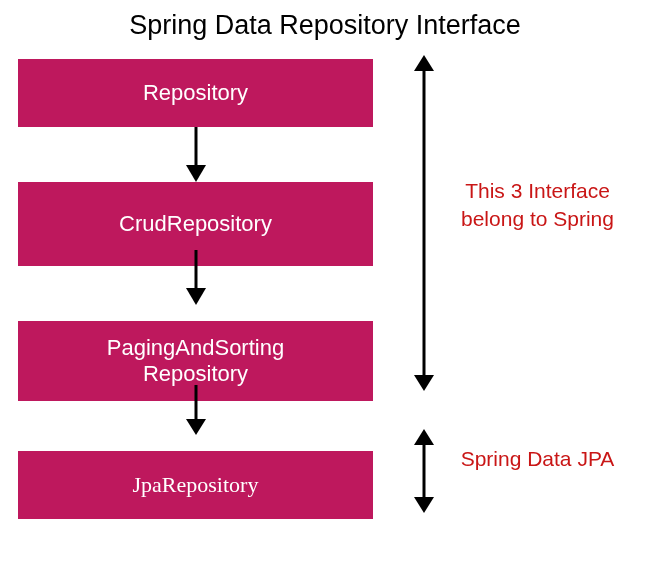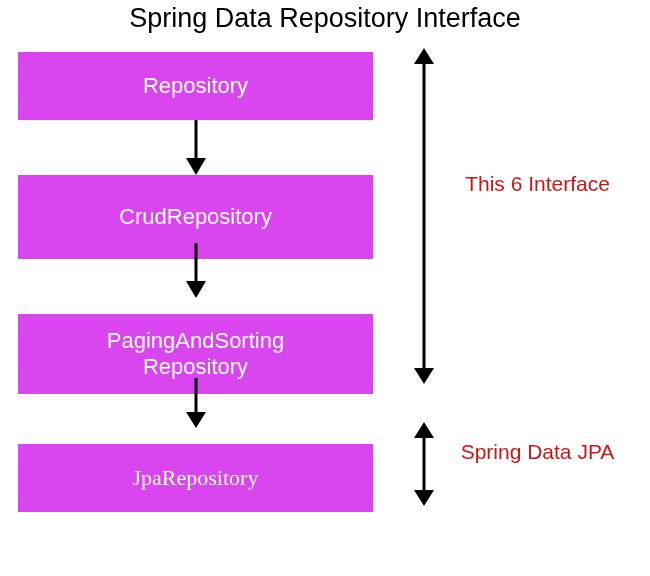--- a/index.html
+++ b/index.html
@@ -12,35 +12,35 @@
       height: 576px;
       background: #ffffff;
       font-family: "Segoe UI", Arial, sans-serif;
       position: relative;
     }
     .title {
       font-size: 27px;
       font-weight: 500;
       color: #000;
       text-align: center;
-      padding-top: 3px;
+      padding-top: 10px;
       padding-bottom: 18px;
       width: 100%;
     }
     .diagram-area {
       position: relative;
       width: 100%;
     }
     .box-column {
       position: absolute;
       left: 18px;
       top: 0;
     }
     .box {
-      background: #d946ef;
+      background: #be185d;
       color: #ffffff;
       width: 355px;
       display: flex;
       align-items: center;
       justify-content: center;
       font-size: 22px;
       text-align: center;
       line-height: 1.2;
     }
     .box-1 { height: 68px; }
@@ -120,20 +120,21 @@
 
   <div class="bracket" style="left:412px; top:370px">
     <svg width="24" height="84" viewBox="0 0 24 84">
       <polygon points="12,0 2,16 22,16" fill="#000"></polygon>
       <line x1="12" y1="14" x2="12" y2="70" stroke="#000" stroke-width="3"></line>
       <polygon points="12,84 2,68 22,68" fill="#000"></polygon>
     </svg>
   </div>
 
   <div class="annotation" style="left:450px; top:118px; width:175px">
-    <div>This 6 Interface</div>
+    <div>This 3 Interface</div>
+    <div>belong to Spring</div>
   </div>
 
   <div class="annotation" style="left:450px; top:386px; width:175px">
     <span>Spring Data JPA</span>
   </div>
 
 </div>
 
 </body></html>

